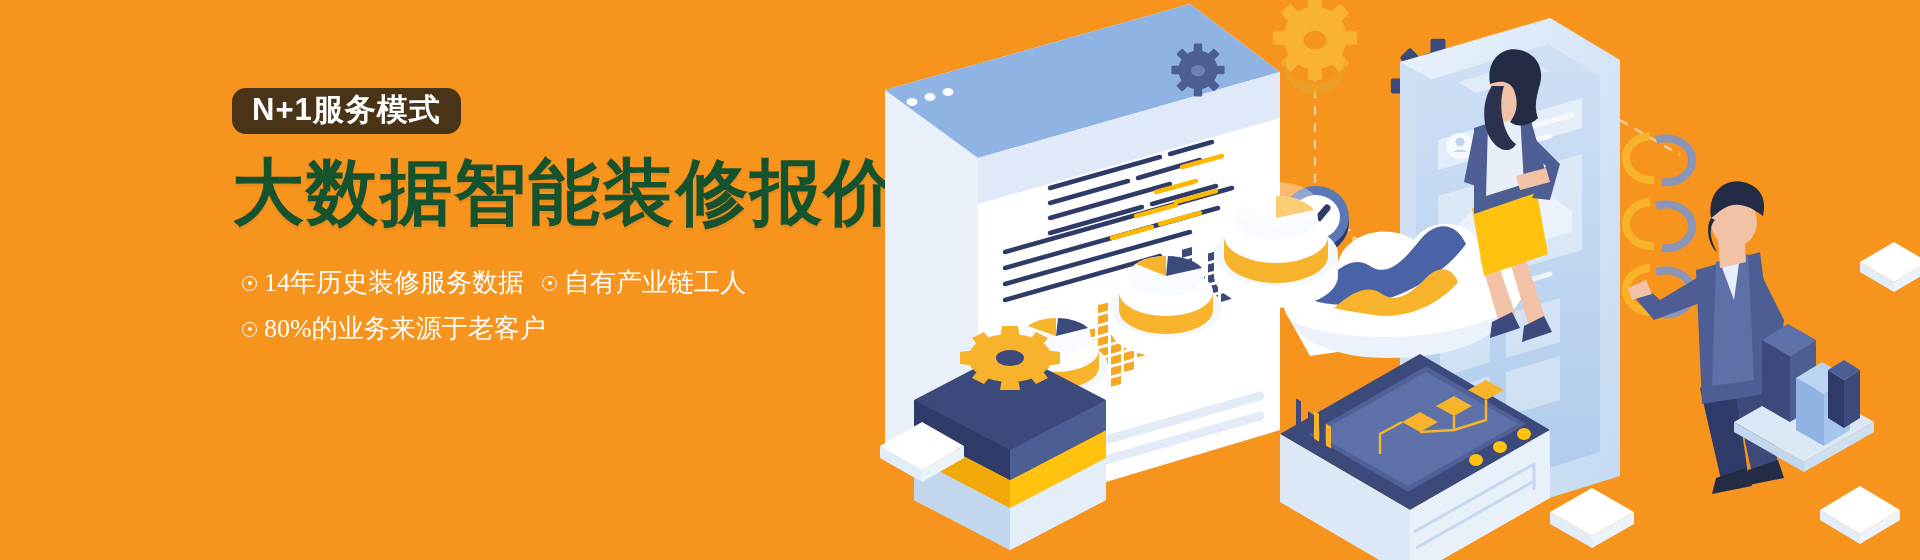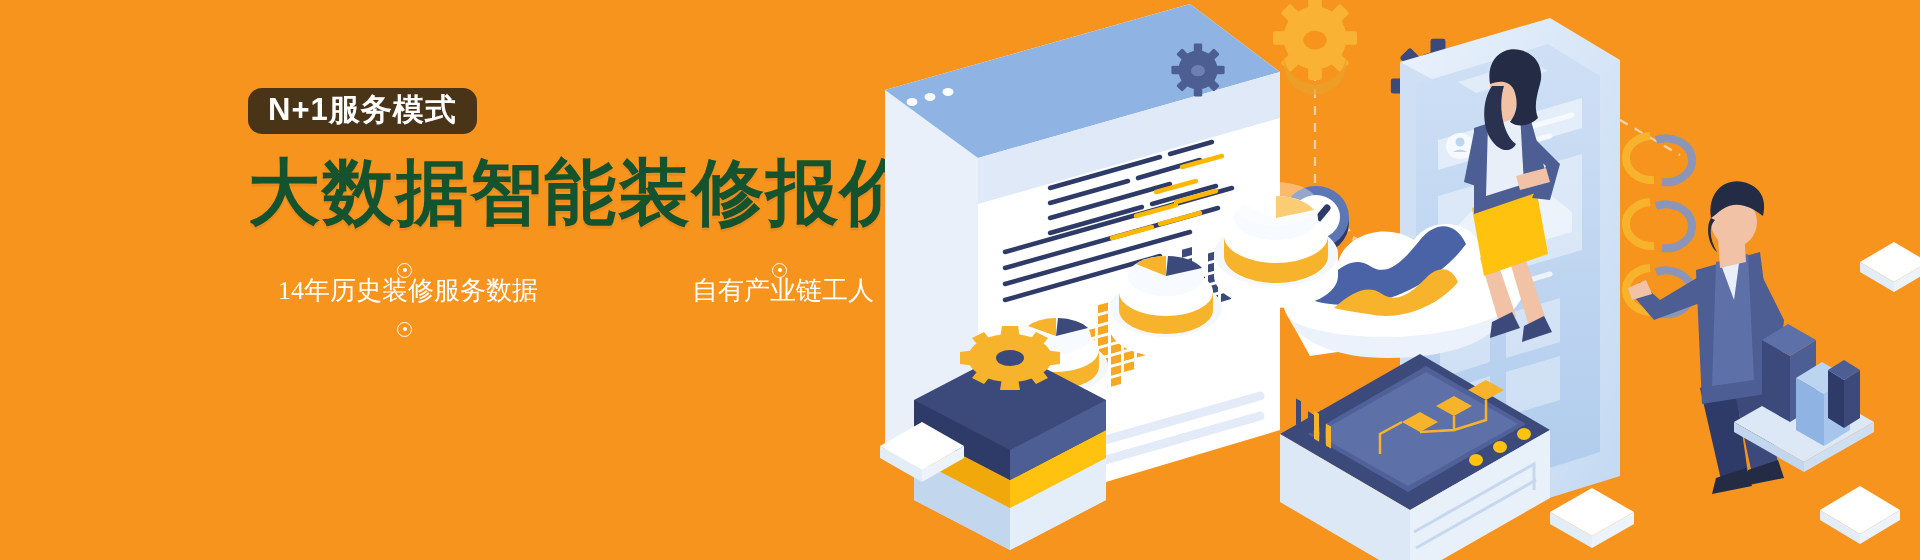--- a/index.html
+++ b/index.html
@@ -7,21 +7,21 @@
   .banner {
     position:relative;
     width:1920px; height:560px;
     background:#F7941E;
     overflow:hidden;
     font-family:"Liberation Serif", serif;
   }
   
   .text-block {
     position:absolute;
-    left:248px; top:88px;
+    left:232px; top:88px;
     width:760px;
   }
   .badge {
     display:inline-block;
     background:#4A3418;
     color:#ffffff;
     border-radius:14px;
     padding:6px 20px 9px 20px;
     font-family:"Liberation Sans", sans-serif;
     font-weight:bold;
@@ -49,21 +49,20 @@
     align-items:center;
   }
   .bullet {
     color:#ffffff;
     font-family:"Liberation Serif", serif;
     font-size:26px;
     line-height:1;
     white-space:nowrap;
     display:flex;
     align-items:center;
-    flex-direction:column;
   }
   .bullet .dot-icon {
     display:inline-block;
     width:15px; height:15px;
     border:1.6px solid #ffffff;
     border-radius:50%;
     position:relative;
     margin-right:7px;
     flex:none;
   }
@@ -105,20 +104,21 @@
       </div>
 
       <div class="bullet">
         <span class="dot-icon"></span>
         <span>自有产业链工人</span>
       </div>
 
 
       <div class="bullet">
         <span class="dot-icon"></span>
+        <span>80%的业务来源于老客户</span>
       </div>
 
 
       <div class="bullet bullet-empty">
         <span class="dot-icon"></span>
         <span></span>
       </div>
 
     </div>
   </div>

